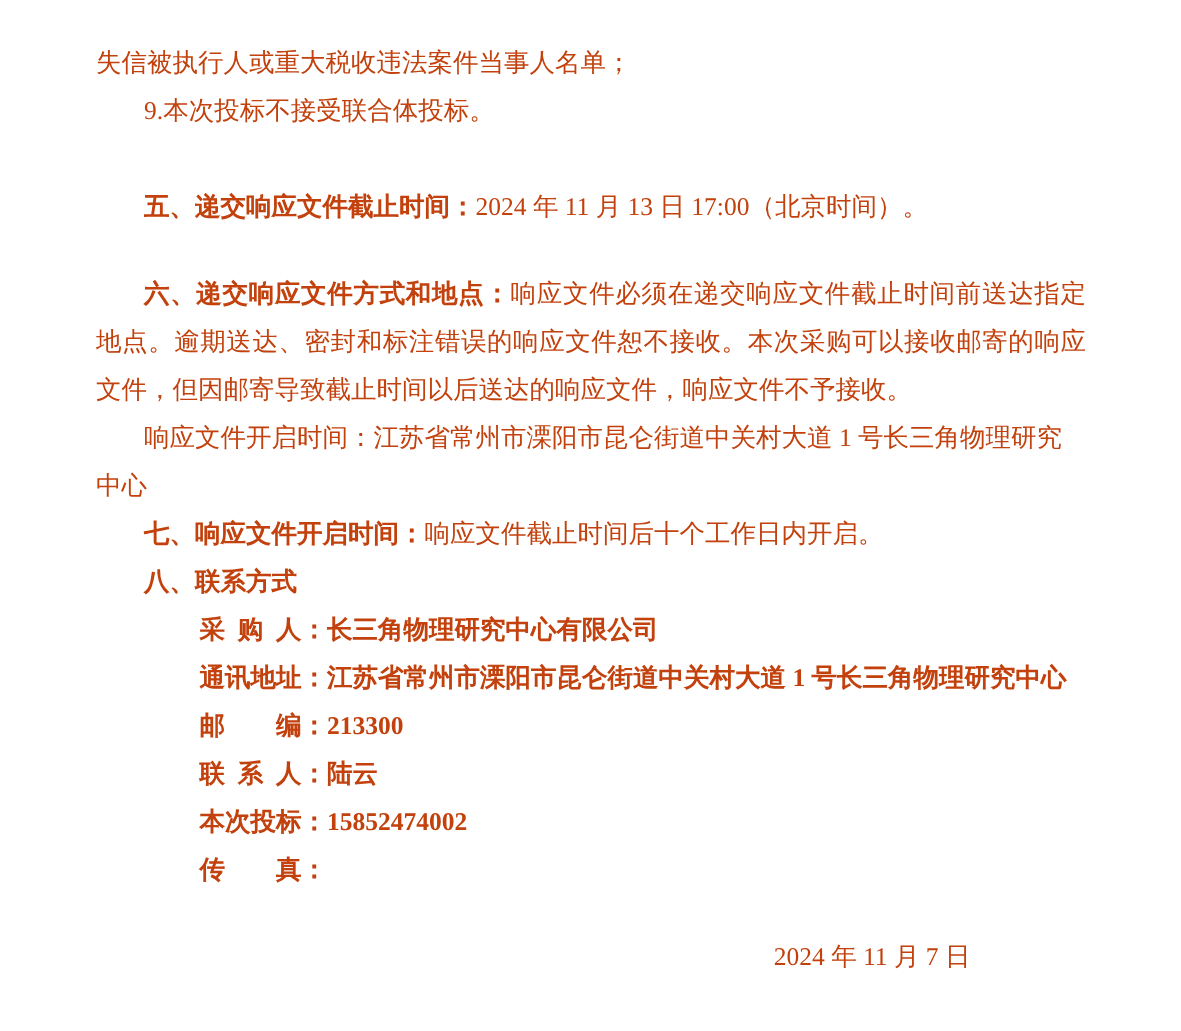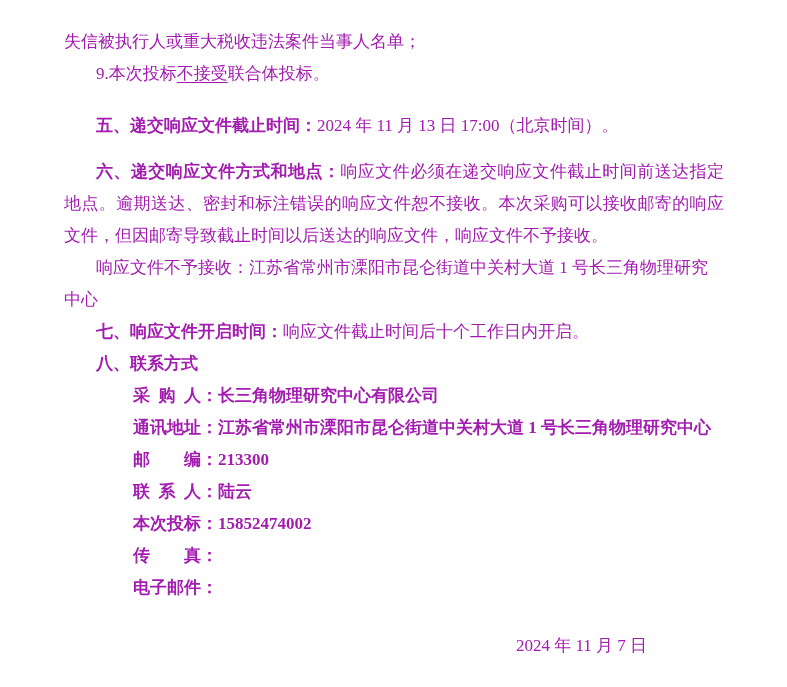--- a/index.html
+++ b/index.html
@@ -5,33 +5,33 @@
   html, body { margin: 0; padding: 0; background: #ffffff; }
   .page {
     position: relative;
     width: 787px;
     height: 687px;
     box-sizing: border-box;
     padding: 26px 63px 0 64px;
     background: #ffffff;
     font-family: "Liberation Serif", "DejaVu Serif", serif;
     font-size: 17px;
-    color: #a21caf;
+    color: #c2410c;
     line-height: 32px;
     overflow: hidden;
   }
   p { margin: 0; }
   .indent { text-indent: 32px; }
   .hd {
     font-weight: 700;
     font-family: "Liberation Sans", "DejaVu Sans", sans-serif;
   }
-  .u { text-decoration: underline; text-underline-offset: 3px; }
-  .sec5 { margin-top: 20px; }
-  .sec6 { margin-top: 14px; text-align: justify; }
+  .u { text-underline-offset: 3px; }
+  .sec5 { margin-top: 32px; }
+  .sec6 { margin-top: 26px; text-align: justify; }
   .recv { display: inline-block; width: 258px; text-indent: 0; }
   .fields { padding-left: 69px; font-weight: bold; }
   .field { line-height: 32px; }
   .flabel {
     display: inline-block;
     width: 68px;
     text-align: justify;
     text-align-last: justify;
     vertical-align: baseline;
   }
@@ -43,32 +43,31 @@
 <div class="page">
 
   <p class="body">失信被执行人或重大税收违法案件当事人名单；</p>
 
   <p class="body indent"><span>9.本次投标</span><span class="u">不接受</span><span>联合体投标。</span></p>
 
   <p class="body indent sec5"><span class="hd">五、递交响应文件截止时间：</span><span>2024 年 11 月 13 日 17:00（北京时间）。</span></p>
 
   <p class="body indent sec6"><span class="hd">六、递交响应文件方式和地点：</span><span>响应文件必须在递交响应文件截止时间前送达指定地点。逾期送达、密封和标注错误的响应文件恕不接收。本次采购可以接收邮寄的响应文件，但因邮寄导致截止时间以后送达的响应文件，响应文件不予接收。</span></p>
 
-  <p class="body indent"><span>响应文件不予接收：</span><span>江苏省常州市溧阳市昆仑街道中关村大道 1 号长三角物理研究中心</span></p>
+  <p class="body indent"><span>响应文件开启时间：</span><span>江苏省常州市溧阳市昆仑街道中关村大道 1 号长三角物理研究中心</span></p>
 
 
   <p class="body indent"><span class="hd">七、响应文件开启时间：</span><span>响应文件截止时间后十个工作日内开启。</span></p>
 
   <p class="body indent hd">八、联系方式</p>
 
   <div class="fields">
     <p class="field"><span class="flabel">采购人</span><span>：</span><span>长三角物理研究中心有限公司</span></p>
     <p class="field"><span class="flabel">通讯地址</span><span>：</span><span>江苏省常州市溧阳市昆仑街道中关村大道 1 号长三角物理研究中心</span></p>
     <p class="field"><span class="flabel">邮编</span><span>：</span><span>213300</span></p>
     <p class="field"><span class="flabel">联系人</span><span>：</span><span>陆云</span></p>
     <p class="field"><span class="flabel">本次投标</span><span>：</span><span>15852474002</span></p>
     <p class="field"><span class="flabel">传真</span><span>：</span><span></span></p>
-    <p class="field"><span class="flabel">电子邮件</span><span>：</span><span></span></p>
   </div>
 
   <p class="date-line">2024 年 11 月 7 日</p>
 
 </div>
 
 </body></html>

